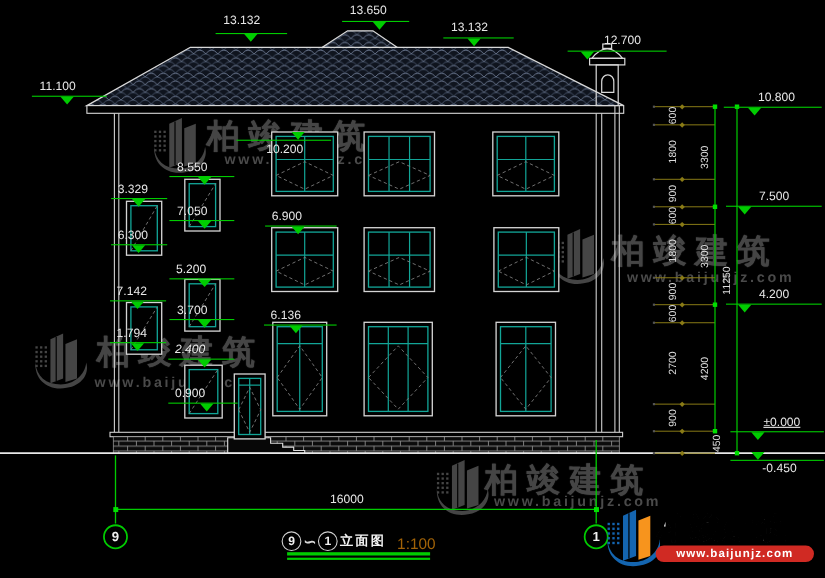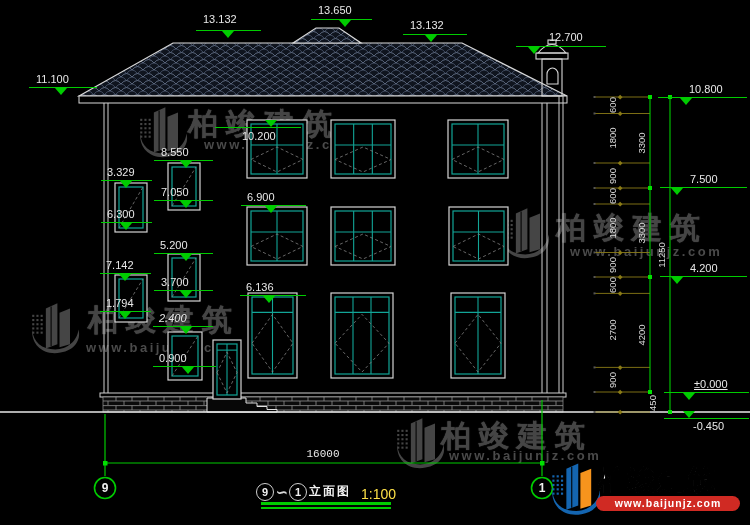--- a/index.html
+++ b/index.html
@@ -23,21 +23,21 @@
   .dimv{position:absolute;color:#dcdcdc;font-size:9.5px;white-space:nowrap;
         transform:translate(-50%,-50%) rotate(-90deg);}
   .dimh{position:absolute;color:#e8e8e8;font-size:11px;white-space:nowrap;}
   .bubble-num{position:absolute;color:#f0f0f0;font-size:12px;font-weight:bold;
               width:22px;text-align:center;}
   
   .t-circle{position:absolute;width:16px;height:16px;border:1.4px solid #cfcfcf;border-radius:50%;
             color:#f0f0f0;font-size:11px;font-weight:bold;text-align:center;line-height:16px;}
   .t-conn{position:absolute;color:#d8d8d8;font-size:14px;font-weight:bold;}
   .t-name{position:absolute;color:#f2f2f2;font-size:12px;font-weight:bold;letter-spacing:2px;}
-  .t-scale{position:absolute;color:#fde047;font-size:14px;}
+  .t-scale{position:absolute;color:#a16207;font-size:14px;}
   .t-ul1{position:absolute;left:261px;top:502px;width:130px;height:2.6px;background:#00cc00;}
   .t-ul2{position:absabsolute;}
   .t-ul2{position:absolute;left:261px;top:507px;width:130px;height:1.6px;background:#00cc00;}
   
   #logo{position:absolute;left:548px;top:456px;width:200px;height:66px;z-index:5;}
   .logo-cn{position:absolute;left:50px;top:6px;font-size:27px;font-weight:bold;letter-spacing:3px;
            color:#fff;white-space:nowrap;-webkit-text-stroke:1.4px #000;
            text-shadow:1px 1px 0 #000,-1px 1px 0 #000,1px -1px 0 #000,-1px -1px 0 #000;}
   .logo-strip{position:absolute;left:48px;top:40px;width:144px;height:15px;background:#d02a23;
               border-radius:8px;color:#fff;font-size:10.5px;font-weight:bold;letter-spacing:1px;
@@ -349,21 +349,21 @@
     <g fill="#00e000">
       <rect x="103" y="461" width="4.5" height="4.5"></rect>
       <rect x="540" y="461" width="4.5" height="4.5"></rect>
     </g>
     <circle cx="105" cy="488" r="10.5" fill="none" stroke="#00cc00" stroke-width="1.6"></circle>
     <circle cx="542" cy="488" r="10.5" fill="none" stroke="#00cc00" stroke-width="1.6"></circle>
   </svg>
 
   <div id="text-layer">
 
-    <div class="dimh" style="left:300px;top:448px;width:46px;text-align:center;font-family:Liberation Mono, monospace;">16000</div>
+    <div class="dimh" style="left:300px;top:448px;width:46px;text-align:left;">16000</div>
 
     <div class="bubble-num" style="left:94px;top:481px;">9</div>
     <div class="bubble-num" style="left:531px;top:481px;">1</div>
 
     <div class="t-circle" style="left:256px;top:483px;">9</div>
     <div class="t-conn" style="left:276px;top:484px;">∽</div>
     <div class="t-circle" style="left:289px;top:483px;">1</div>
     <div class="t-name" style="left:309px;top:483px;">立面图</div>
     <div class="t-scale" style="left:361px;top:486px;">1:100</div>
     <div class="t-ul1"></div>

